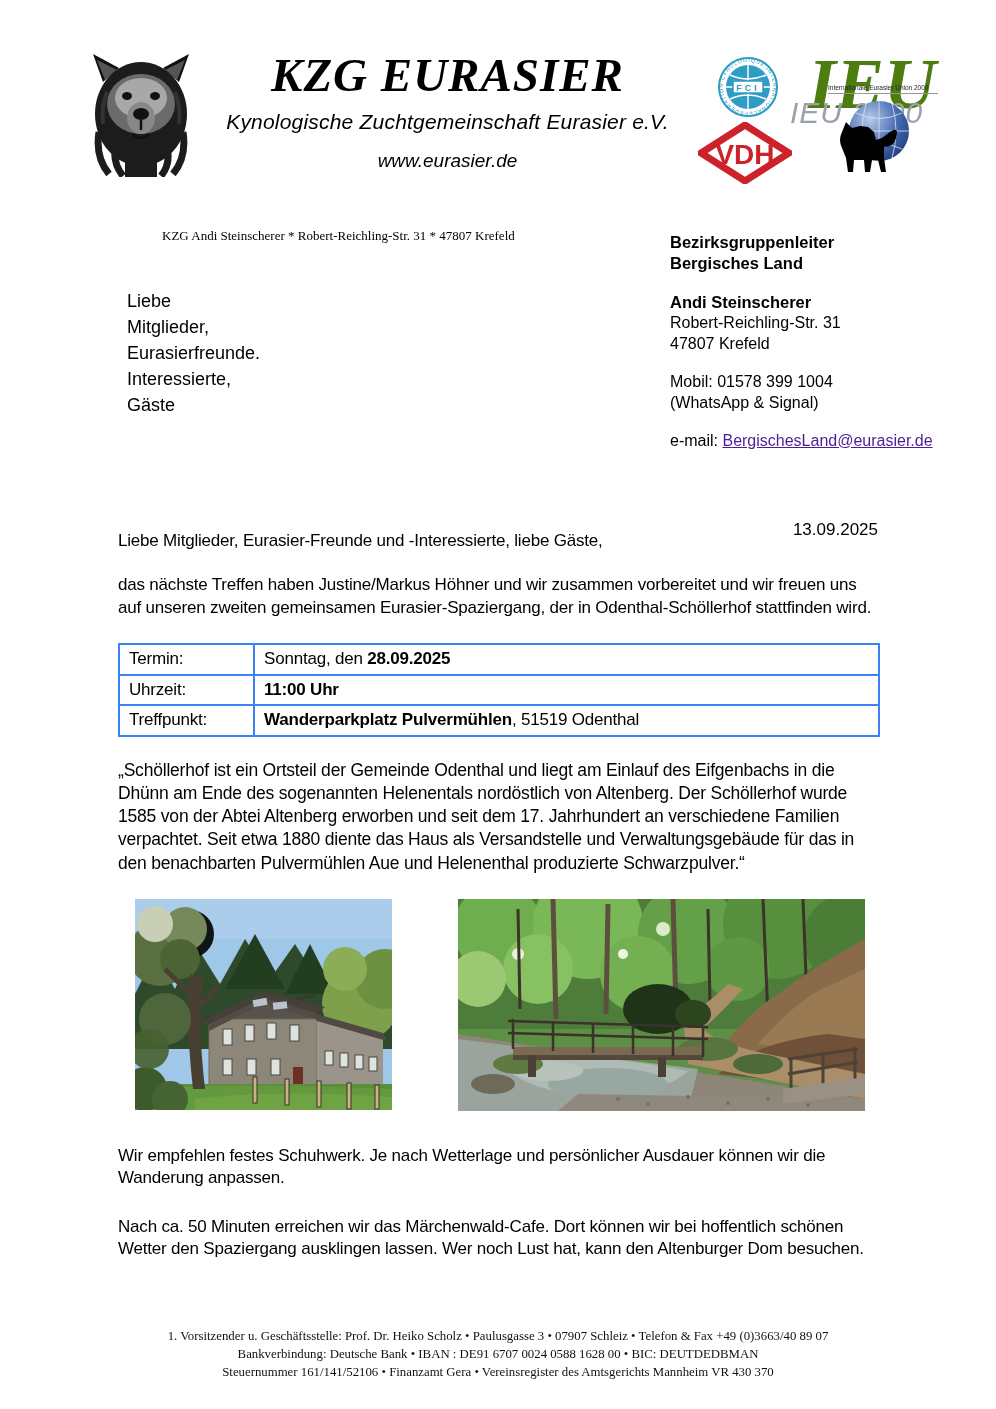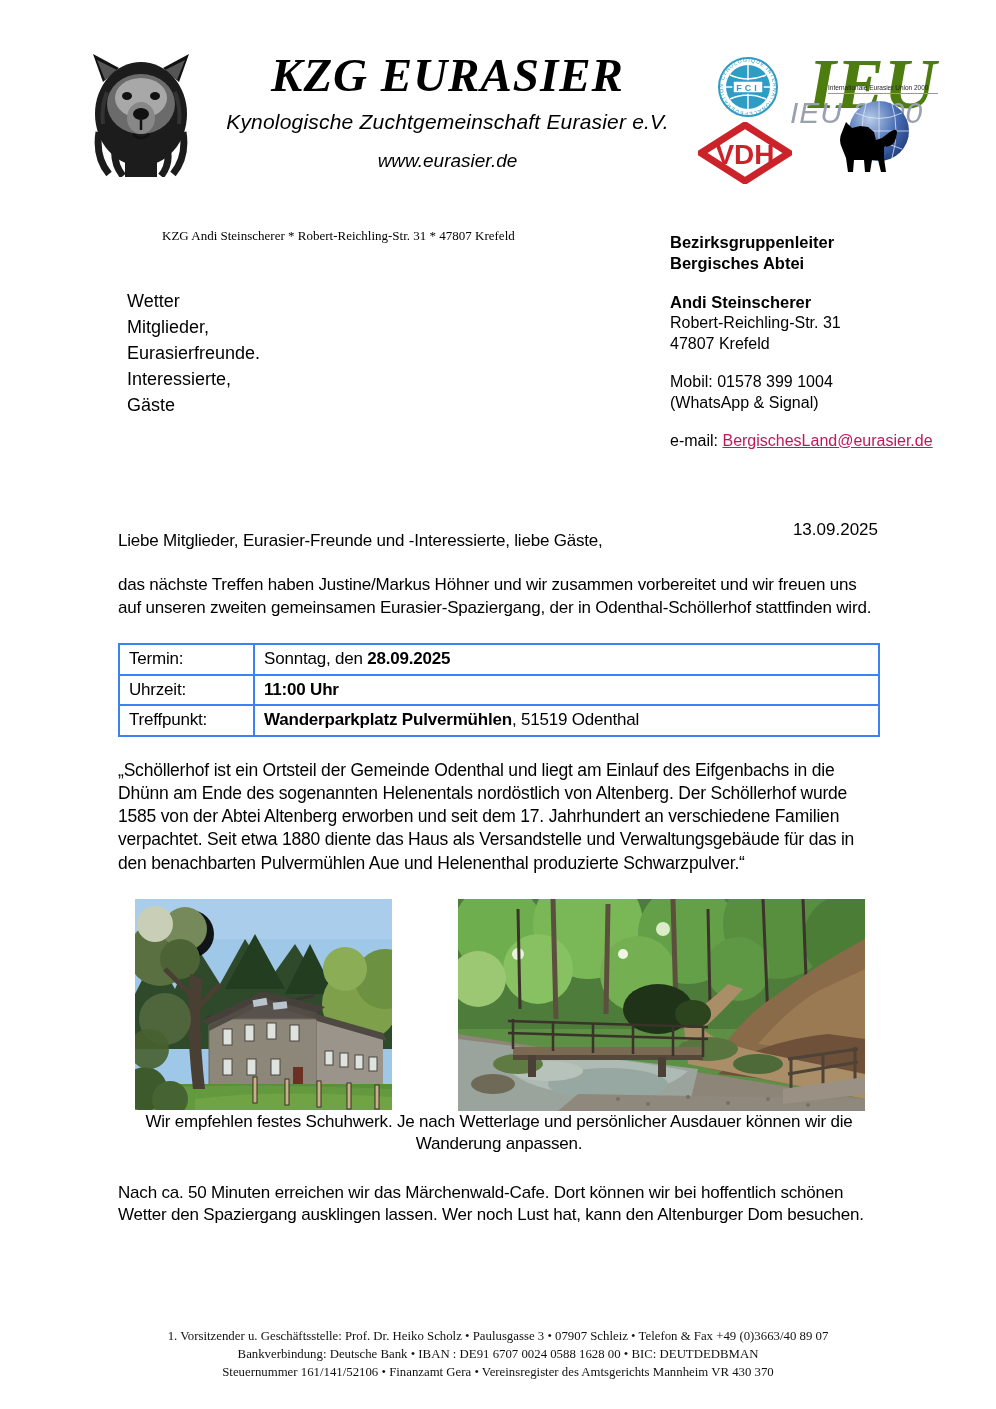--- a/index.html
+++ b/index.html
@@ -40,38 +40,38 @@
   
   .sender-line {
     position:absolute; left:127px; top:228px;
     font-family:"Liberation Serif", serif; font-size:13px;margin-left:35px;
   }
   .recipients { position:absolute; left:127px; top:288px; font-size:18px; line-height:1.45; }
   .contact { position:absolute; left:670px; top:232px; width:300px;
     font-family:Liberation Sans, sans-serif; font-size:16px; line-height:1.3; }
   .contact .bold { font-weight:bold; font-size:16.5px; }
   .contact .gap { height:17px; }
-  .email-link { color:#be185d; text-decoration:underline; }
+  .email-link { color:#4c1d95; text-decoration:underline; }
   .date-line { position:absolute; left:118px; top:520px; width:760px; text-align:right; font-size:17px; }
   
   .content { position:absolute; left:118px; top:530px; width:762px; font-size:17px;
     letter-spacing:-0.2px; line-height:1.32; }
   .para { margin-bottom:0; }
   .salutation { margin-bottom:22px; }
   .intro { margin-bottom:24px; }
   table.details { border-collapse:collapse; width:762px; margin-bottom:22px; }
   table.details td { border:2px solid #3b82f6; padding:3px 9px; font-size:17px; height:29px; vertical-align:middle; }
   table.details td.lbl { width:135px; }
   .quote { font-size:17.5px; line-height:1.33; margin-bottom:24px; font-weight:500; }
   
   .photos { display:flex; margin-top:0px; margin-left:17px; }
   .photo-left  { width:257px; height:211px; }
   .photo-right { width:407px; height:212px; margin-left:66px; margin-top:0px; }
   .photos svg { display:block; }
-  .after-photos { margin-bottom:26px;text-align:center; }
+  .after-photos { margin-top:34px; margin-bottom:26px; }
   
   .footer {
     position:absolute; left:0; top:1328px; width:996px; text-align:center;
     font-family:"Liberation Serif", serif; font-size:12.8px; line-height:1.4; color:#111;
   }
 </style>
 </head>
 <body>
 
 <div class="letterhead">
@@ -135,30 +135,30 @@
     <svg class="ieu-dog" viewBox="0 0 70 66">
       <path d="M12 18 L16 8 L22 14 L30 12 L38 13 L44 18 L46 26 L52 24 L60 18 Q66 14 64 22 Q62 30 54 33 L54 44 L56 58 L51 58 L48 46 L42 46 L40 58 L35 58 L34 46 L24 46 L23 58 L18 58 L16 44 L12 34 Q8 26 12 18 Z" fill="#000000"></path>
       <path d="M58 20 Q70 10 66 24 Q64 32 56 33" fill="#000000"></path>
     </svg>
   </div>
 </div>
 
 <div class="sender-line">KZG Andi Steinscherer * Robert-Reichling-Str. 31 * 47807 Krefeld</div>
 
 <div class="recipients">
-  <div>Wetter</div>
+  <div>Liebe</div>
   <div>Mitglieder,</div>
   <div>Eurasierfreunde.</div>
   <div>Interessierte,</div>
   <div>Gäste</div>
 </div>
 
 <div class="contact">
   <div class="bold">Bezirksgruppenleiter</div>
-  <div class="bold">Bergisches Abtei</div>
+  <div class="bold">Bergisches Land</div>
   <div class="gap"></div>
   <div class="bold">Andi Steinscherer</div>
   <div>Robert-Reichling-Str. 31</div>
   <div>47807 Krefeld</div>
   <div class="gap"></div>
   <div>Mobil: 01578 399 1004</div>
   <div>(WhatsApp &amp; Signal)</div>
   <div class="gap"></div>
   <div><span>e-mail: </span><a href="#" class="email-link">BergischesLand@eurasier.de</a></div>
 </div>

